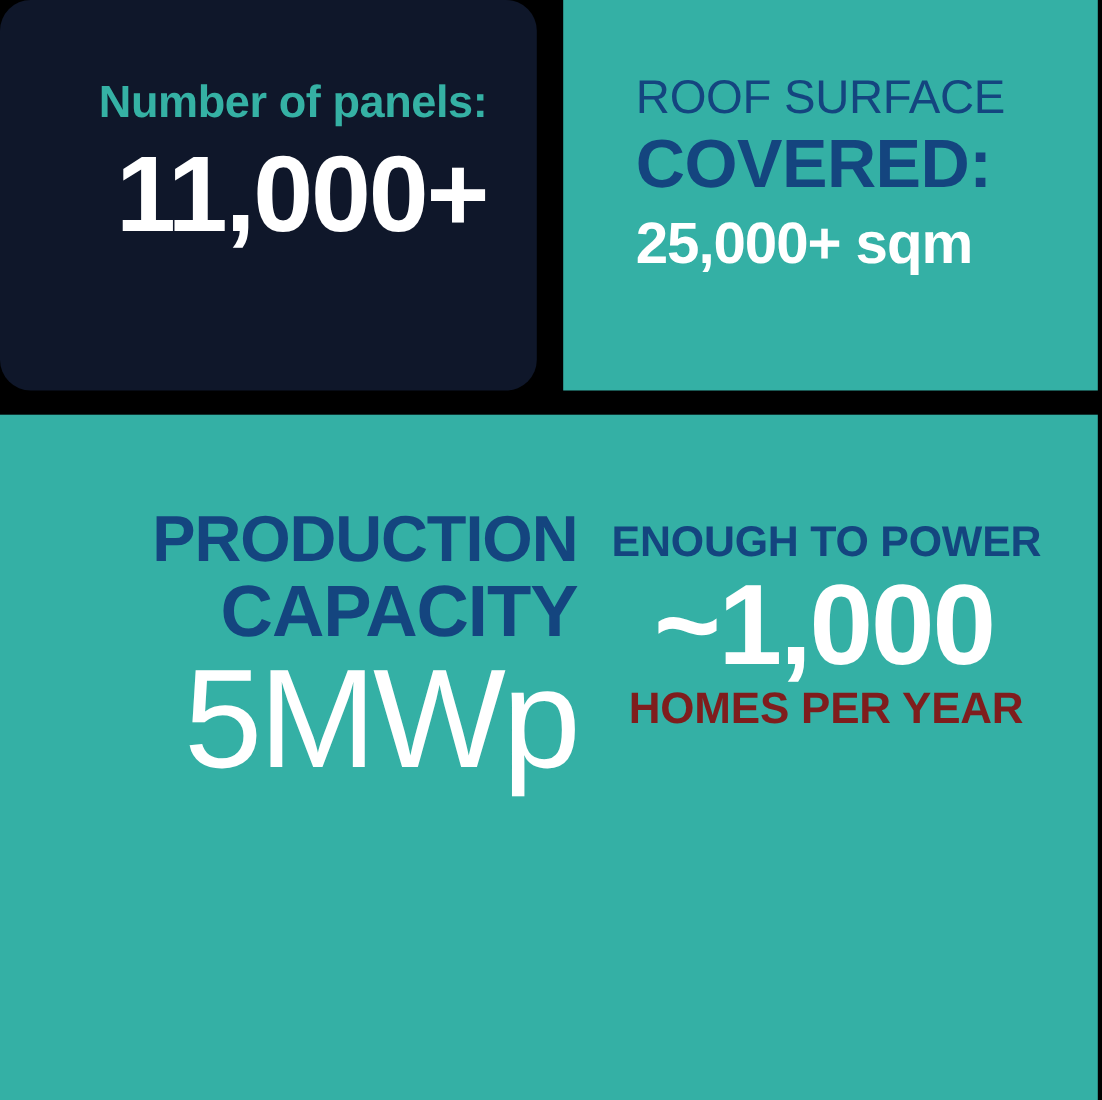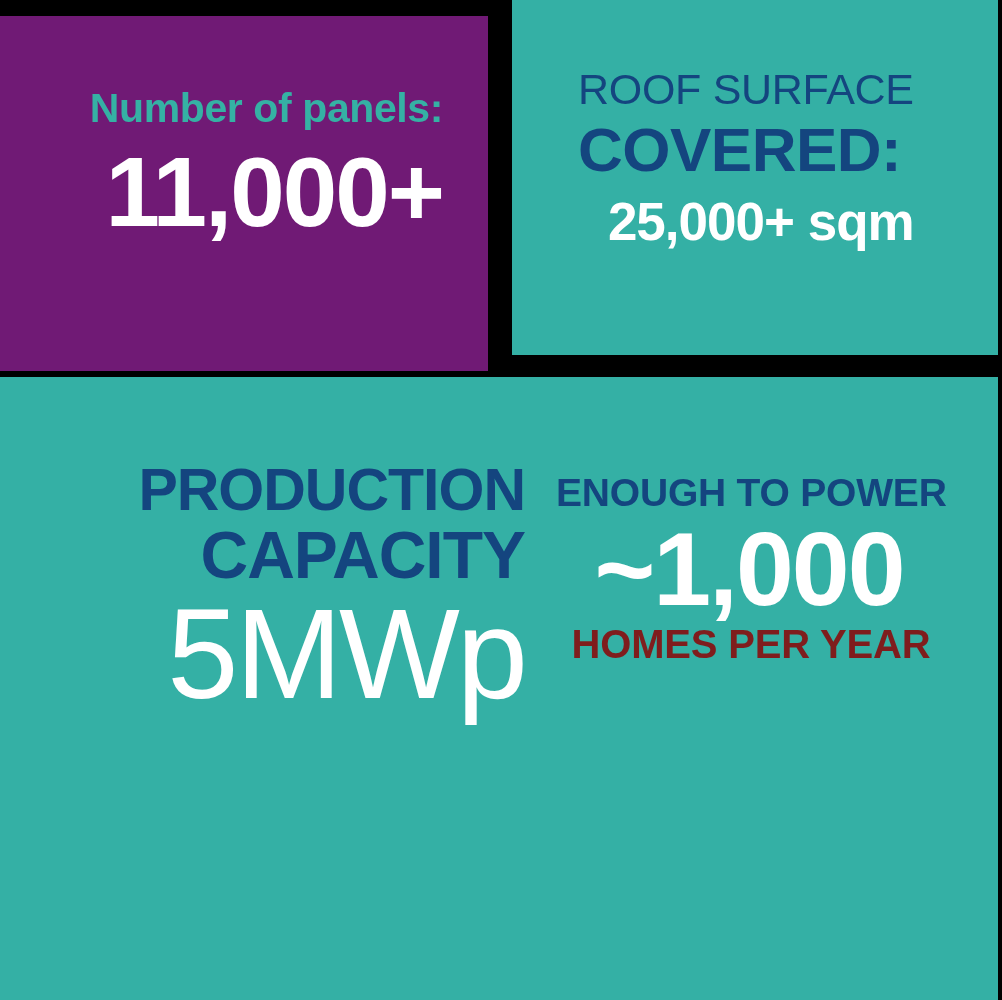--- a/index.html
+++ b/index.html
@@ -13,22 +13,23 @@
     position: relative;
     overflow: hidden;
     font-family: "Liberation Sans", sans-serif;
     -webkit-font-smoothing: antialiased;
   }
 
   .panel { position: absolute; box-sizing: border-box; }
 
   
   #panel-panels {
-    left: 0; top: 16px; width: 488px; height: 355px;
-    background: #701a75;
+    left: 0; top: 0; width: 488px; height: 355px;
+    background: #0f172a;
+    border-radius: 28px;
   }
   #panel-panels .inner {
     position: absolute;
     right: 45px;
     top: 72px;
     text-align: right;
   }
   .panels-label {
     color: #35B1A4;
     font-size: 41px;
@@ -76,21 +77,20 @@
     white-space: nowrap;
   }
   .roof-value {
     color: #FFFFFF;
     font-size: 53px;
     font-weight: bold;
     letter-spacing: -1px;
     line-height: 1.05;
     margin-top: 12px;
     white-space: nowrap;
-    text-align: right;
   }
 
   
   #panel-bottom {
     left: 0; top: 377px; width: 998px; height: 623px;
     background: #34B0A5;
   }
 
   
   #production-block {

